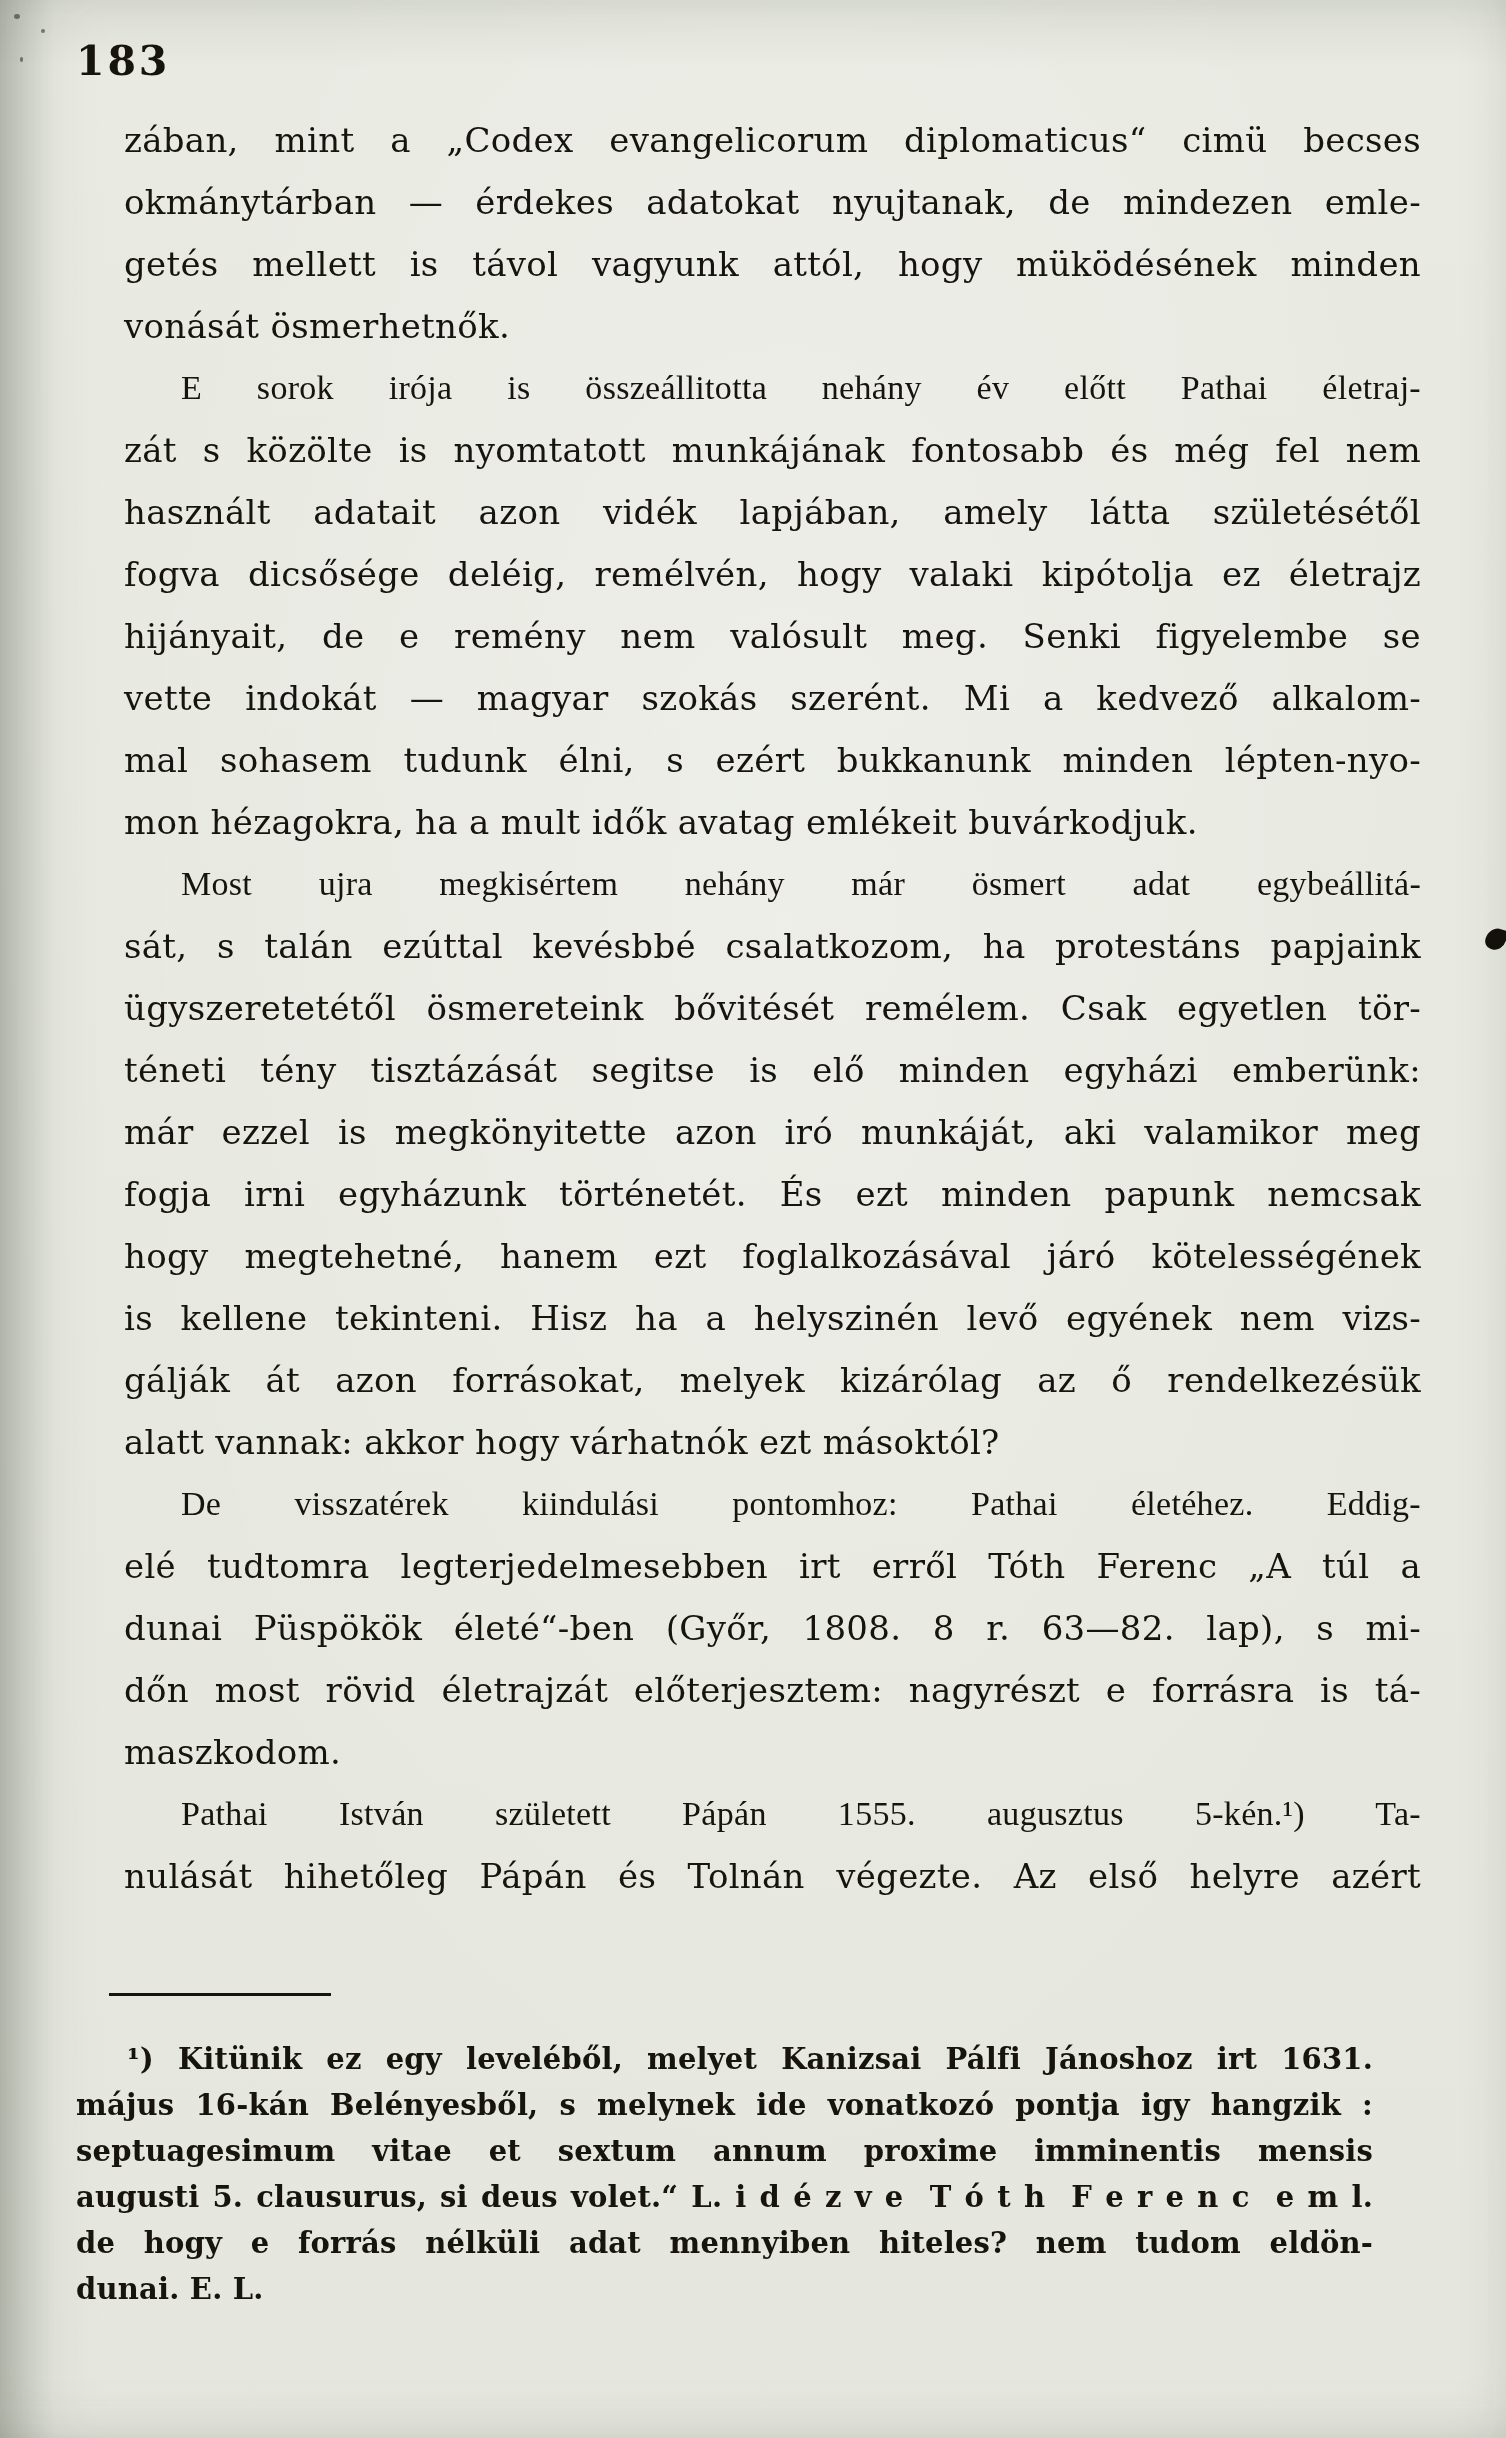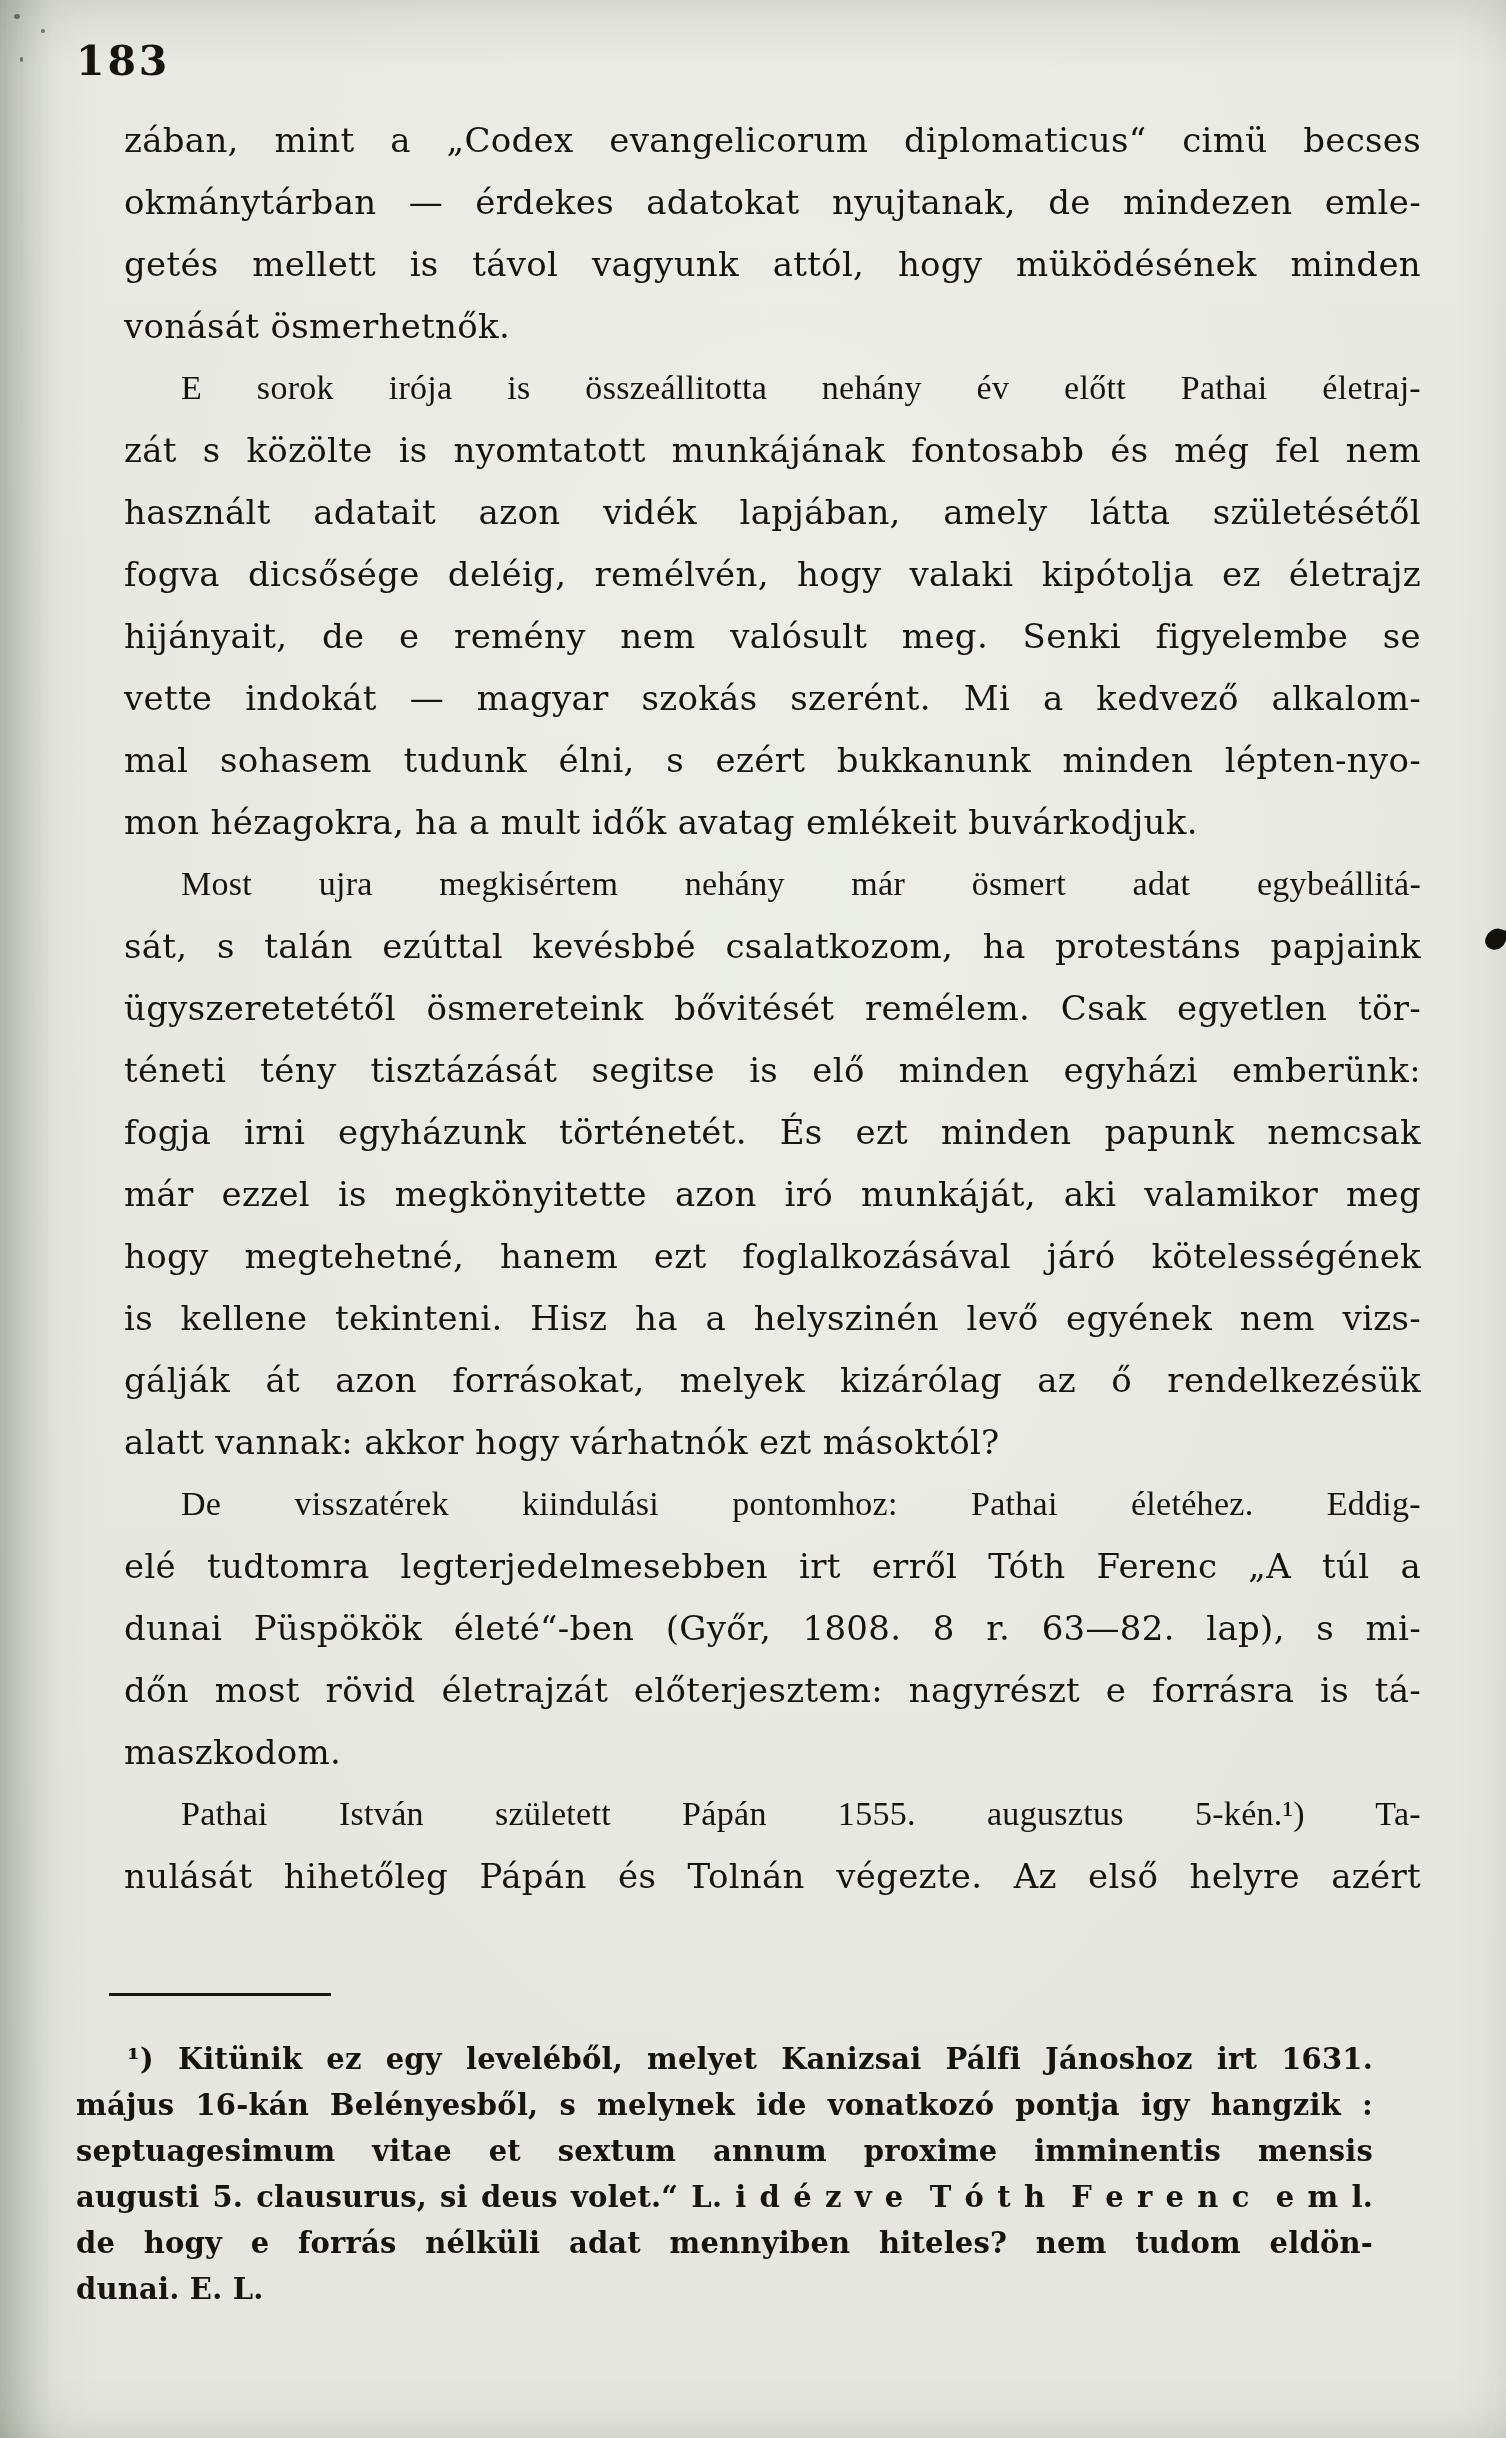--- a/index.html
+++ b/index.html
@@ -107,22 +107,22 @@
     <div class="line">használt adatait azon vidék lapjában, amely látta születésétől</div>
     <div class="line">fogva dicsősége deléig, remélvén, hogy valaki kipótolja ez életrajz</div>
     <div class="line">hijányait, de e remény nem valósult meg. Senki figyelembe se</div>
     <div class="line">vette indokát — magyar szokás szerént. Mi a kedvező alkalom-</div>
     <div class="line">mal sohasem tudunk élni, s ezért bukkanunk minden lépten-nyo-</div>
     <div class="line end">mon hézagokra, ha a mult idők avatag emlékeit buvárkodjuk.</div>
     <div class="line indent">Most ujra megkisértem nehány már ösmert adat egybeállitá-</div>
     <div class="line">sát, s talán ezúttal kevésbbé csalatkozom, ha protestáns papjaink</div>
     <div class="line">ügyszeretetétől ösmereteink bővitését remélem. Csak egyetlen tör-</div>
     <div class="line">téneti tény tisztázását segitse is elő minden egyházi emberünk:</div>
+    <div class="line">már ezzel is megkönyitette azon iró munkáját, aki valamikor meg</div>
     <div class="line">fogja irni egyházunk történetét. És ezt minden papunk nemcsak</div>
-    <div class="line">már ezzel is megkönyitette azon iró munkáját, aki valamikor meg</div>
     <div class="line">hogy megtehetné, hanem ezt foglalkozásával járó kötelességének</div>
     <div class="line">is kellene tekinteni. Hisz ha a helyszinén levő egyének nem vizs-</div>
     <div class="line">gálják át azon forrásokat, melyek kizárólag az ő rendelkezésük</div>
     <div class="line end">alatt vannak: akkor hogy várhatnók ezt másoktól?</div>
     <div class="line indent">De visszatérek kiindulási pontomhoz: Pathai életéhez. Eddig-</div>
     <div class="line">elé tudtomra legterjedelmesebben irt erről Tóth Ferenc „A túl a</div>
     <div class="line">dunai Püspökök életé“-ben (Győr, 1808. 8 r. 63—82. lap), s mi-</div>
     <div class="line">dőn most rövid életrajzát előterjesztem: nagyrészt e forrásra is tá-</div>
     <div class="line end">maszkodom.</div>
     <div class="line indent">Pathai István született Pápán 1555. augusztus 5-kén.¹) Ta-</div>

